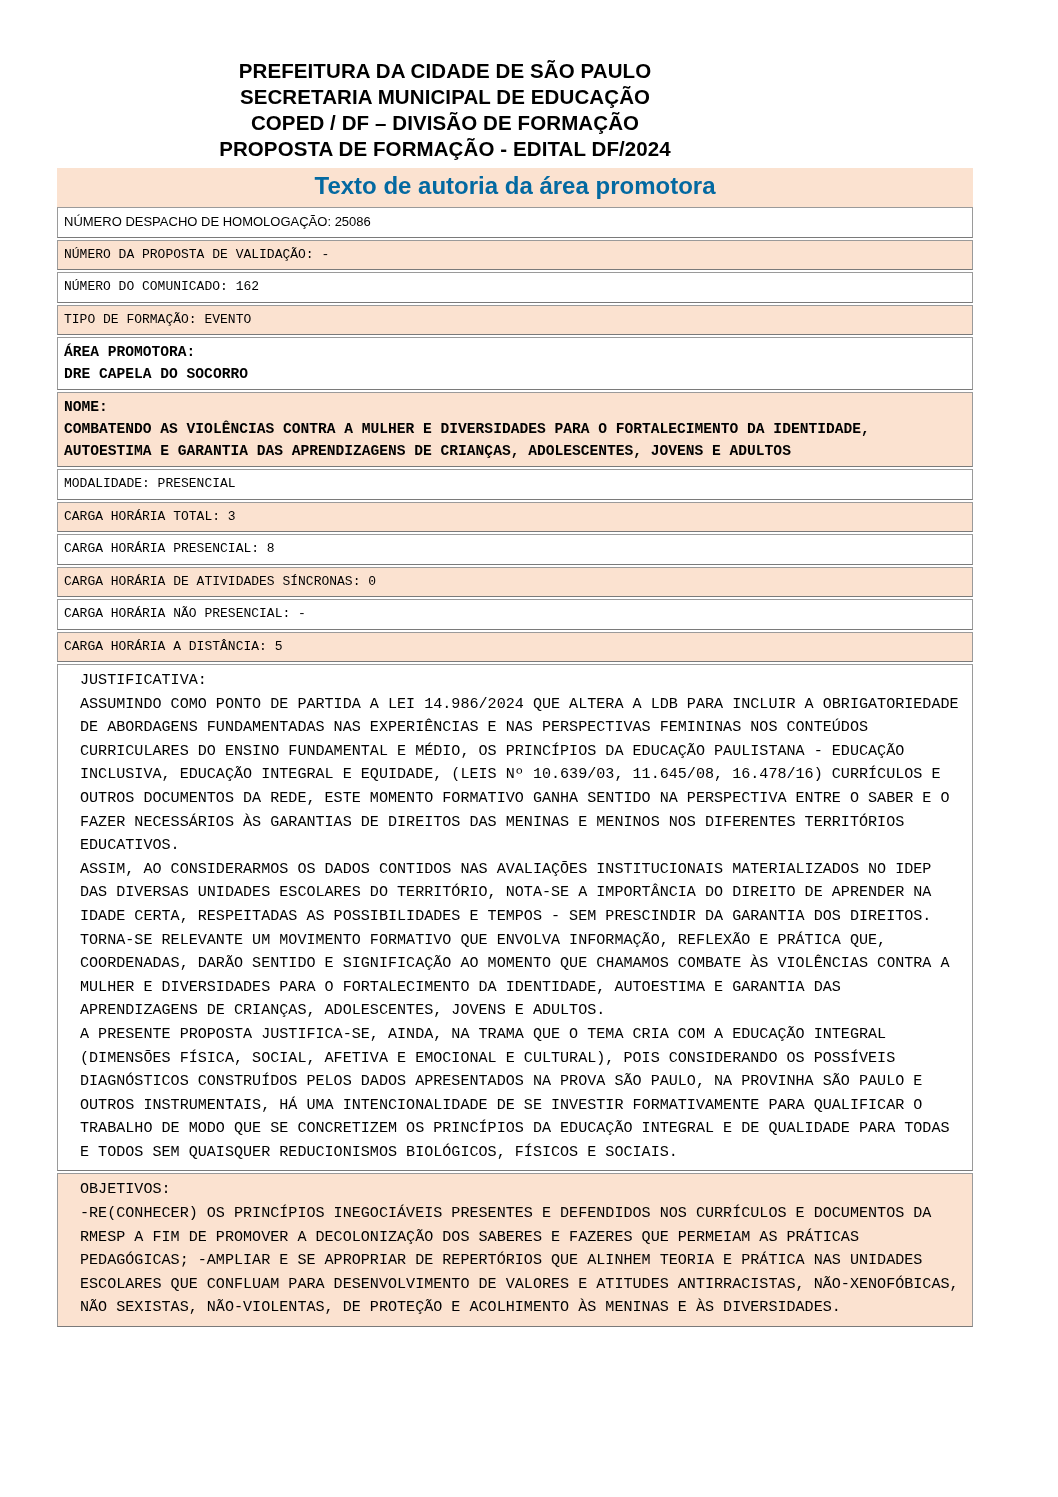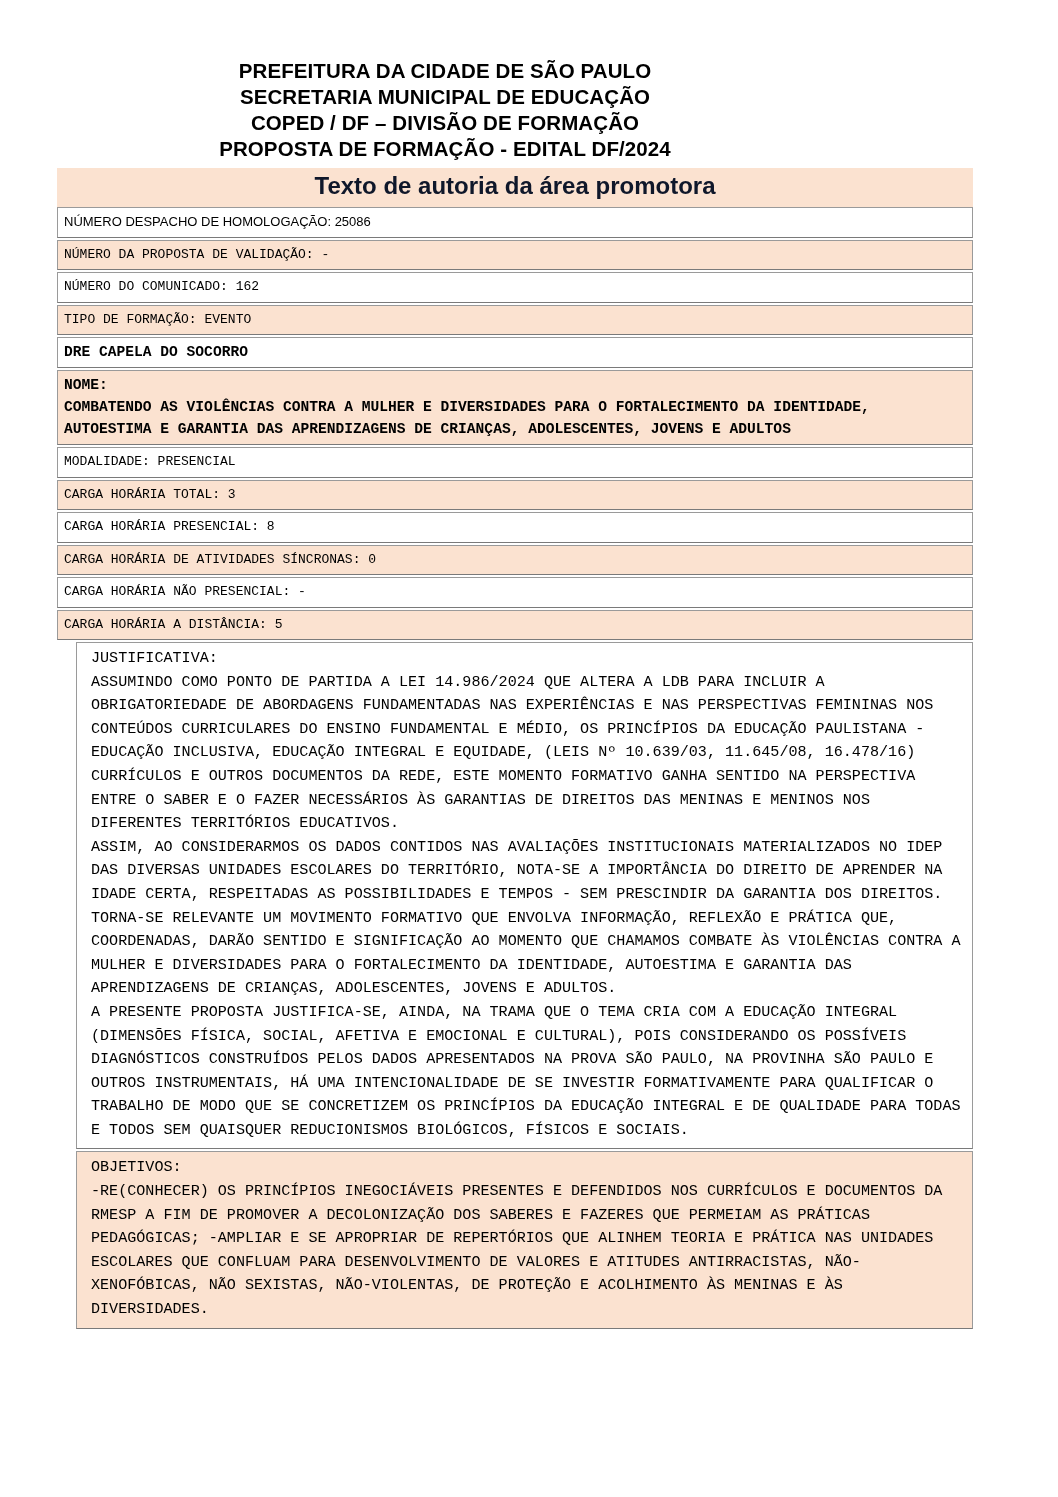--- a/index.html
+++ b/index.html
@@ -38,21 +38,21 @@
     margin-top: 6px;
     margin-left: 57px;
     width: 916px;
     background: #fbe2d0;
     text-align: center;
     padding: 3px 0 6px 0;
   }
   .subtitle-band .sub {
     font-size: 24px;
     font-weight: bold;
-    color: #0f172a;
+    color: #0369a1;
     line-height: 30px;
   }
   
   .table {
     margin-left: 57px;
     width: 916px;
     box-sizing: border-box;
   }
   .row {
     box-sizing: border-box;
@@ -62,24 +62,23 @@
     font-size: 13px;
     line-height: 21.5px;
     background: #ffffff;
     word-wrap: break-word;
   }
   .row + .row { margin-top: 2px; font-family: Liberation Mono, monospace; }
   .row.shaded { background: #fbe2d0; }
   .row.bold { font-weight: bold; font-size: 14.6px; line-height: 22px; }
   .row p { margin: 0; }
   .row.block {
-    padding: 4px 7px 6px 14px;
+    padding: 4px 7px 6px 22px;
     line-height: 23.6px;
     font-size: 15.1px;
-    margin-left: 19px;
   }
 </style>
 </head>
 <body>
 
 <div class="page">
 
   <div class="doc-header">
     <div class="hline">PREFEITURA DA CIDADE DE SÃO PAULO</div>
     <div class="hline">SECRETARIA MUNICIPAL DE EDUCAÇÃO</div>
@@ -103,20 +102,21 @@
 
     <div class="row">
       <p>NÚMERO DO COMUNICADO:  162</p>
     </div>
 
     <div class="row shaded">
       <p>TIPO DE FORMAÇÃO: EVENTO</p>
     </div>
 
     <div class="row bold">
+      <p>ÁREA PROMOTORA:</p>
       <p>DRE CAPELA DO SOCORRO</p>
     </div>
 
     <div class="row shaded bold">
       <p>NOME:</p>
       <p>COMBATENDO AS VIOLÊNCIAS CONTRA A MULHER E DIVERSIDADES PARA O FORTALECIMENTO DA IDENTIDADE, AUTOESTIMA E GARANTIA DAS APRENDIZAGENS DE CRIANÇAS, ADOLESCENTES, JOVENS E ADULTOS</p>
     </div>
 
     <div class="row">
       <p>MODALIDADE: PRESENCIAL</p>

